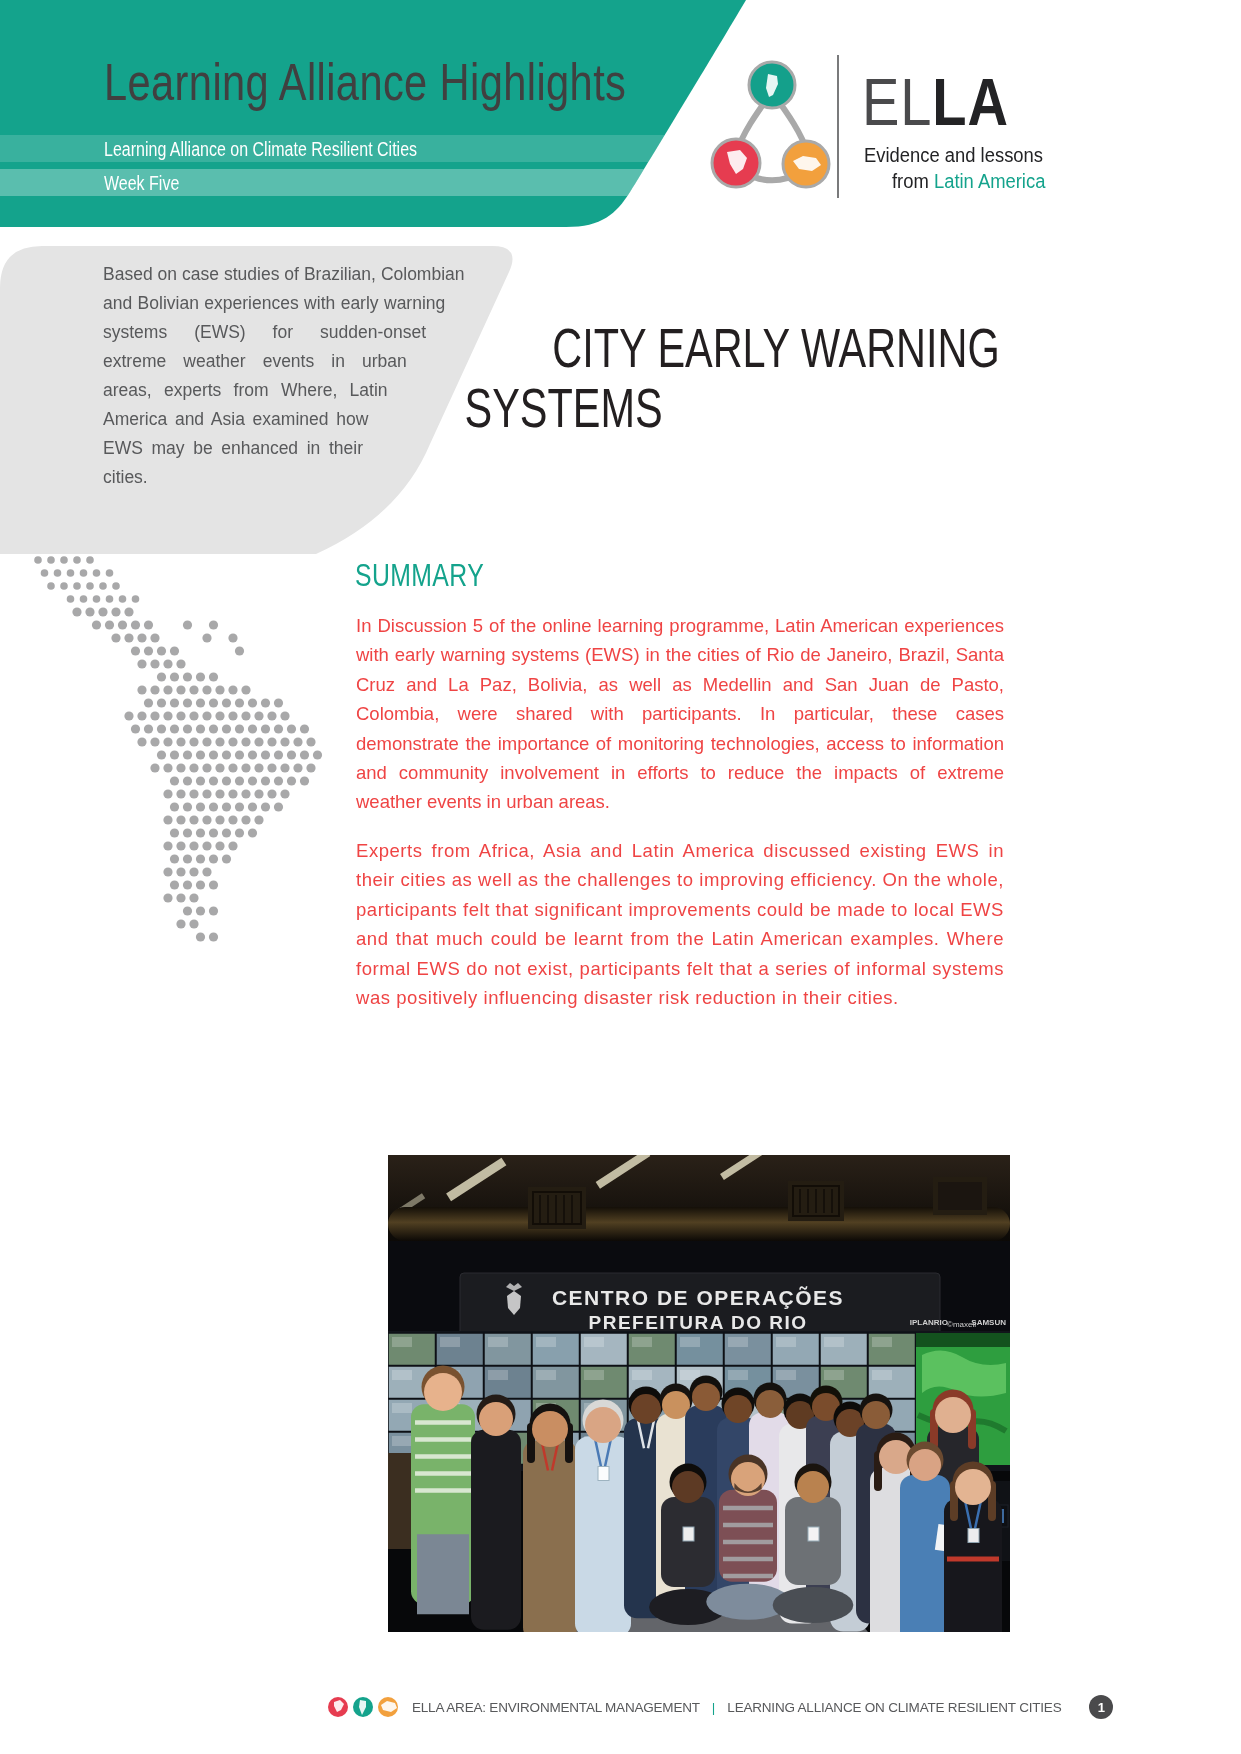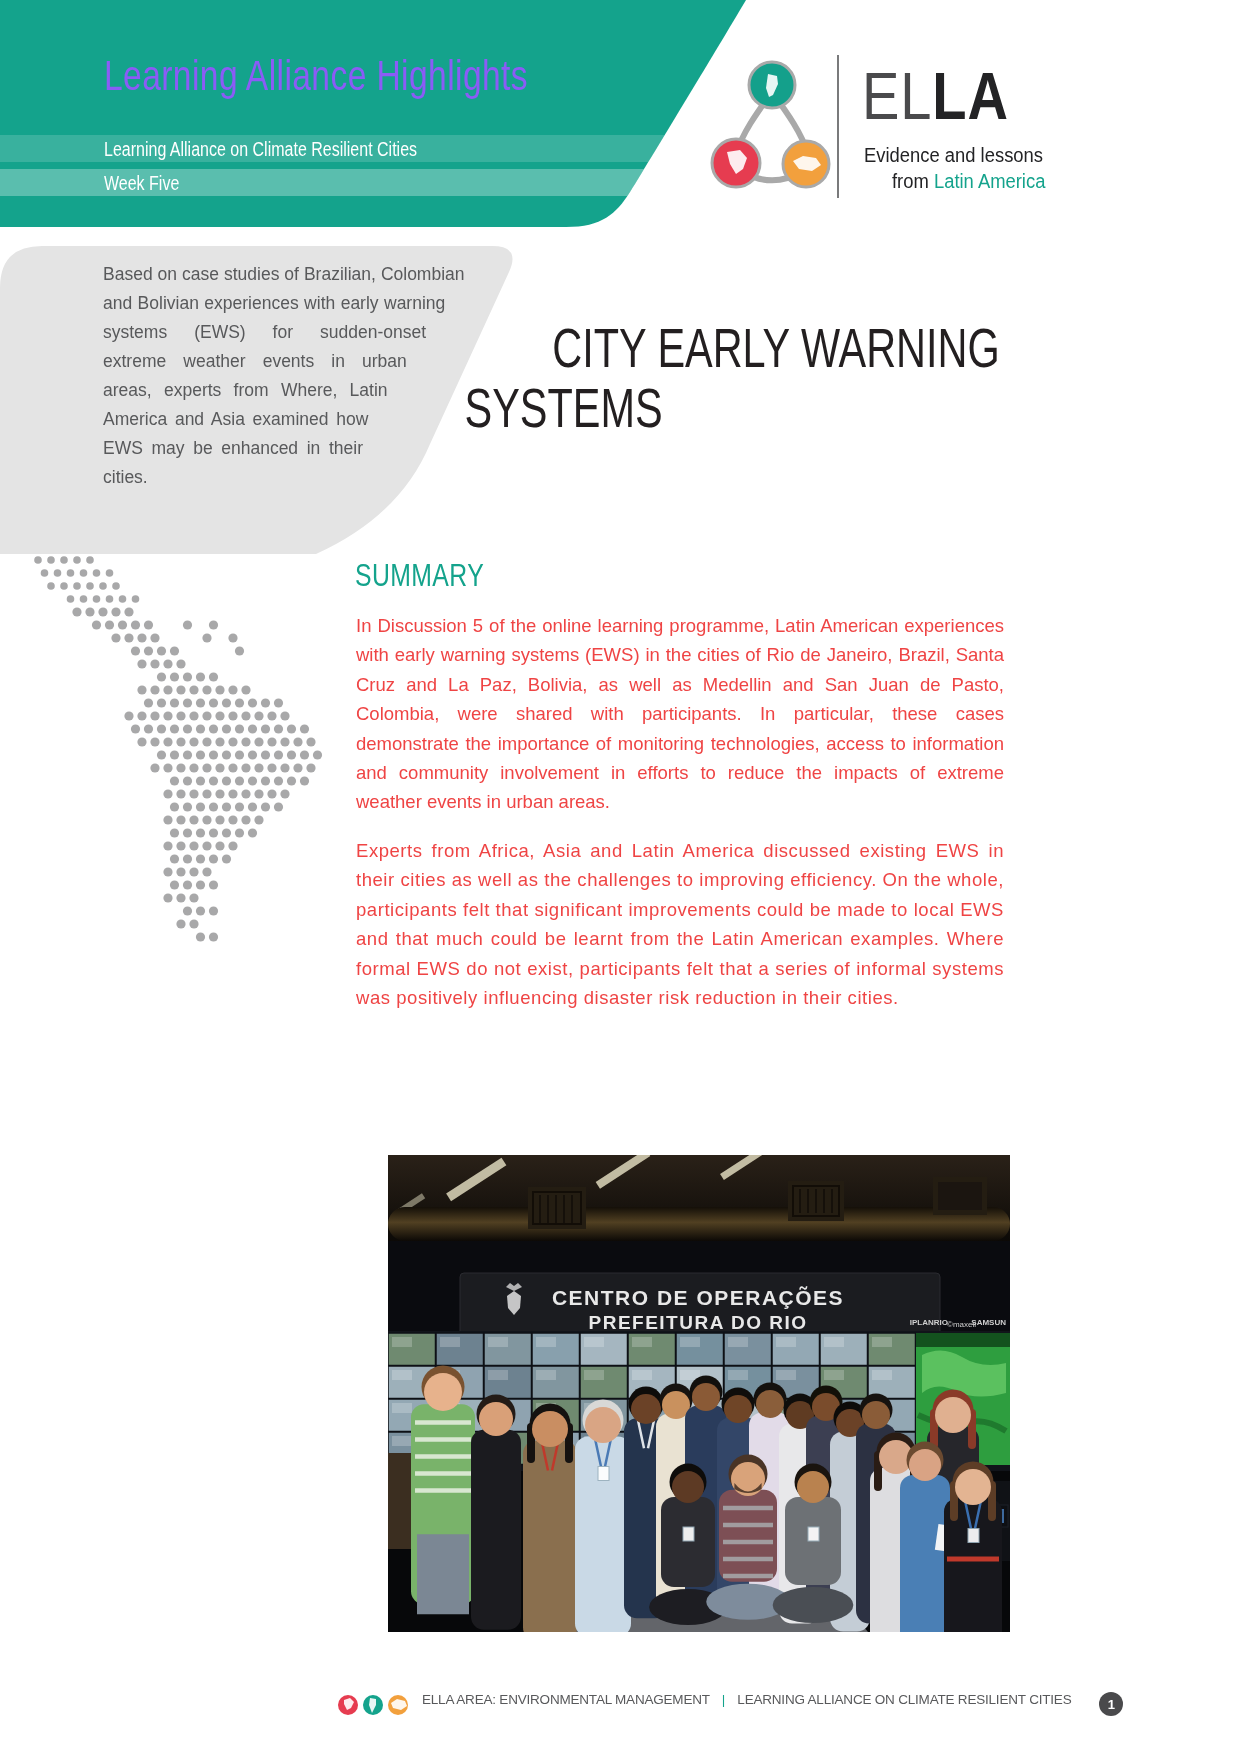--- a/index.html
+++ b/index.html
@@ -2,26 +2,26 @@
 <html><head>
 <meta charset="utf-8">
 <style>
   html,body{margin:0;padding:0;background:#ffffff;}
   .page{position:relative;width:1241px;height:1754px;background:#fff;overflow:hidden;
         font-family:"Liberation Sans",sans-serif;}
   .abs{position:absolute;}
   .cx{display:inline-block;transform:scaleX(var(--sx,.8));transform-origin:left center;white-space:nowrap;}
 
   
-  .hdr-title{left:104px;top:52px;color:#8b5cf6;font-size:42px;font-weight:normal;letter-spacing:.5px;}
+  .hdr-title{left:104px;top:52px;color:#404040;font-size:52px;font-weight:normal;letter-spacing:.5px;}
   .hdr-sub{left:104px;top:138px;color:#fff;font-size:20px;}
   .hdr-week{left:104px;top:172px;color:#fff;font-size:20px;}
 
   
-  .ella-word{left:862px;top:58px;font-size:66px;letter-spacing:1px;}
+  .ella-word{left:862px;top:64px;font-size:66px;letter-spacing:1px;}
   .ella-word .el{font-weight:normal;color:#4a4a4c;}
   .ella-word .la{font-weight:bold;color:#232325;}
   .ella-tag{left:864px;top:142px;font-size:20px;color:#232325;line-height:26px;text-align:right;}
   .ella-tag .hl{color:#14a38c;}
 
   
   .intro-text{left:103px;top:260px;width:388px;font-size:17.5px;line-height:29px;
               color:#58595b;text-align:justify;}
   .intro-cut{float:right;width:128px;height:216px;
              shape-outside:polygon(100% 0,100% 100%,-12% 100%);shape-margin:6px;}
@@ -32,21 +32,21 @@
   .main-title .cx{transform-origin:right center;--sx:.74;}
 
   .summary-h{left:355px;top:558px;color:#14a38c;font-size:31px;font-weight:normal;letter-spacing:.5px;text-align:right;}
   .para{left:356px;width:648px;font-size:18.5px;line-height:29.4px;color:#ef4444;text-align:justify;}
   .p1{top:611px;}
   .p2{top:836px;letter-spacing:.55px;}
 
   .photo-wrap{left:388px;top:1155px;width:622px;height:477px;overflow:hidden;background:#07080a;}
 
   
-  .footer{left:336px;top:1692px;height:30px;display:flex;align-items:flex-start;gap:12px;}
+  .footer{left:326px;top:1692px;height:30px;display:flex;align-items:center;gap:12px;}
   .f-label{font-size:13.5px;color:#58595b;letter-spacing:-0.2px;white-space:nowrap;}
   .f-sep{color:#14a38c;font-size:13.5px;}
   .f-page{width:24px;height:24px;border-radius:50%;background:#4a4a4c;color:#fff;
           font-size:13px;font-weight:bold;display:flex;align-items:center;justify-content:center;
           margin-left:16px;}
 </style>
 </head>
 <body>
 
 <div class="page">

